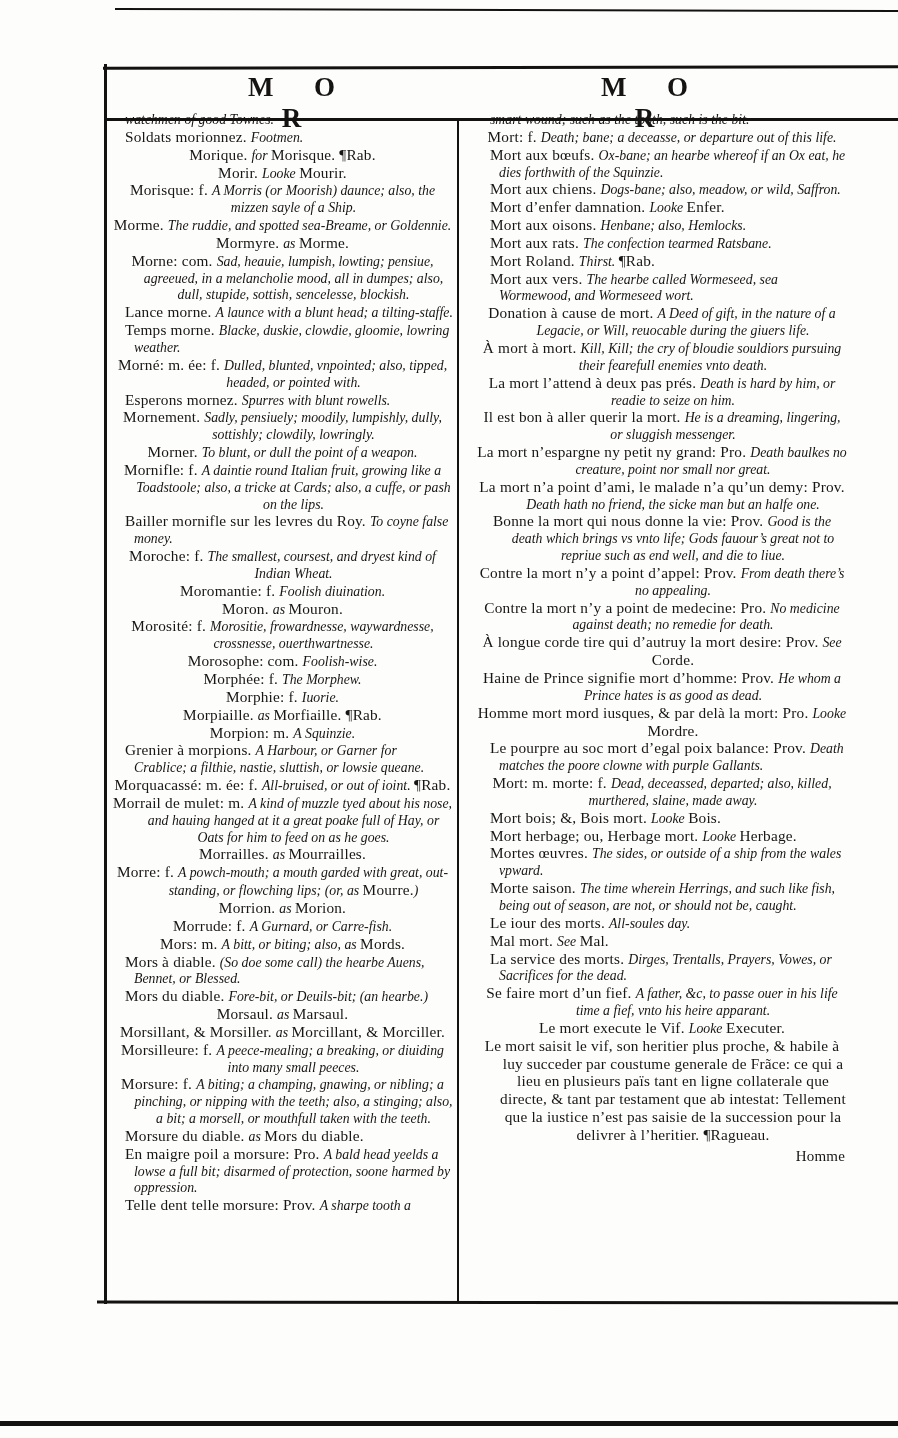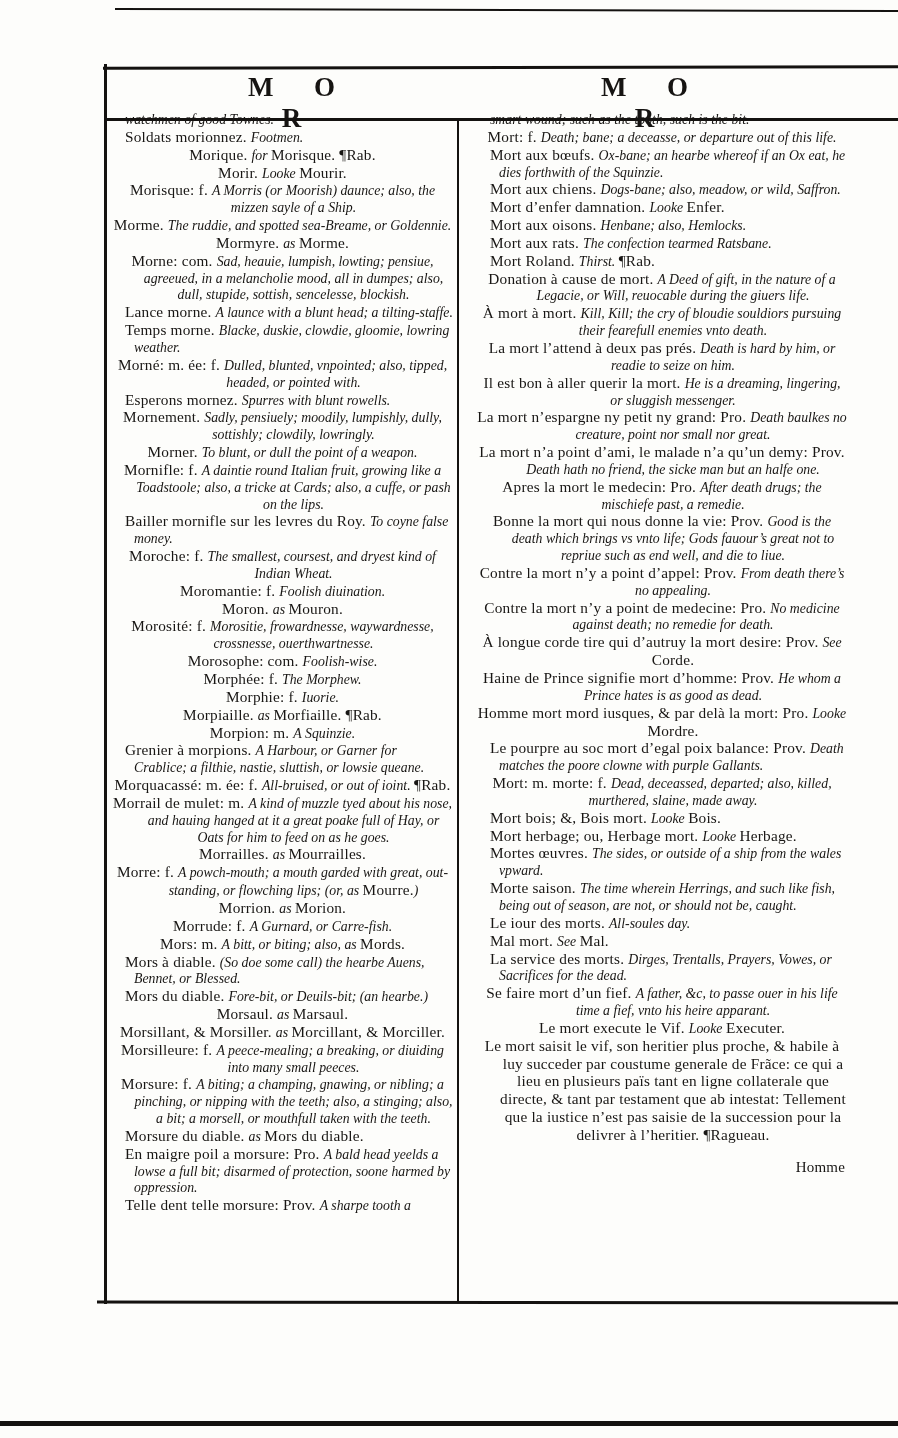--- a/index.html
+++ b/index.html
@@ -32,21 +32,21 @@
     text-align:left;
   }
   .col-left{left:112px;width:341px;}
   .col-right{left:477px;width:370px;}
   .entry{margin:0;}
   .entry.head{padding-left:22px;text-indent:-22px;text-align:center;}
   .entry.sub{padding-left:22px;text-indent:-9px;}
   .hw{font-size:15.3px;letter-spacing:.2px;}
   .it{font-style:italic;font-size:13.8px;}
   .catchword{
-    text-align:right;font-size:15px;padding-right:2px;margin-top:14px;
+    text-align:right;font-size:15px;padding-right:2px;margin-top:3px;
   }
 </style>
 </head>
 <body>
 
 <div class="page">
 
   <div class="rule scan-top-edge"></div>
   <div class="rule frame-top"></div>
   <div class="rule frame-left"></div>
@@ -104,27 +104,27 @@
 
   <div class="col col-right" id="col-right">
   <div class="entry sub"><span class="it">smart wound; such as the tooth, such is the bit.</span></div>
       <div class="entry head"><span class="hw">Mort: f. </span><span class="it">Death; bane; a deceasse, or departure out of this life.</span></div>
       <div class="entry sub"><span class="hw">Mort aux bœufs. </span><span class="it">Ox-bane; an hearbe whereof if an Ox eat, he dies forthwith of the Squinzie.</span></div>
       <div class="entry sub"><span class="hw">Mort aux chiens. </span><span class="it">Dogs-bane; also, meadow, or wild, Saffron.</span></div>
       <div class="entry sub"><span class="hw">Mort d’enfer damnation. </span><span class="it">Looke </span><span class="hw">Enfer.</span></div>
       <div class="entry sub"><span class="hw">Mort aux oisons. </span><span class="it">Henbane; also, Hemlocks.</span></div>
       <div class="entry sub"><span class="hw">Mort aux rats. </span><span class="it">The confection tearmed Ratsbane.</span></div>
       <div class="entry sub"><span class="hw">Mort Roland. </span><span class="it">Thirst. </span><span class="hw">¶Rab.</span></div>
+      <div class="entry sub"><span class="hw">Mort aux vers. </span><span class="it">The hearbe called Wormeseed, sea Wormewood, and Wormeseed wort.</span></div>
       <div class="entry head"><span class="hw">Donation à cause de mort. </span><span class="it">A Deed of gift, in the nature of a Legacie, or Will, reuocable during the giuers life.</span></div>
       <div class="entry head"><span class="hw">À mort à mort. </span><span class="it">Kill, Kill; the cry of bloudie souldiors pursuing their fearefull enemies vnto death.</span></div>
       <div class="entry head"><span class="hw">La mort l’attend à deux pas prés. </span><span class="it">Death is hard by him, or readie to seize on him.</span></div>
       <div class="entry head"><span class="hw">Il est bon à aller querir la mort. </span><span class="it">He is a dreaming, lingering, or sluggish messenger.</span></div>
       <div class="entry head"><span class="hw">La mort n’espargne ny petit ny grand: Pro. </span><span class="it">Death baulkes no creature, point nor small nor great.</span></div>
       <div class="entry head"><span class="hw">La mort n’a point d’ami, le malade n’a qu’un demy: Prov. </span><span class="it">Death hath no friend, the sicke man but an halfe one.</span></div>
-      <div class="entry head"><span class="hw">Apres la mort le medecin: Pro. </span><span class="it">After death drugs; the mischiefe past, a remedie.</span></div>
       <div class="entry head"><span class="hw">Bonne la mort qui nous donne la vie: Prov. </span><span class="it">Good is the death which brings vs vnto life; Gods fauour’s great not to repriue such as end well, and die to liue.</span></div>
       <div class="entry head"><span class="hw">Contre la mort n’y a point d’appel: Prov. </span><span class="it">From death there’s no appealing.</span></div>
       <div class="entry head"><span class="hw">Contre la mort n’y a point de medecine: Pro. </span><span class="it">No medicine against death; no remedie for death.</span></div>
       <div class="entry head"><span class="hw">À longue corde tire qui d’autruy la mort desire: Prov. </span><span class="it">See </span><span class="hw">Corde.</span></div>
       <div class="entry head"><span class="hw">Haine de Prince signifie mort d’homme: Prov. </span><span class="it">He whom a Prince hates is as good as dead.</span></div>
       <div class="entry head"><span class="hw">Homme mort mord iusques, &amp; par delà la mort: Pro. </span><span class="it">Looke </span><span class="hw">Mordre.</span></div>
       <div class="entry sub"><span class="hw">Le pourpre au soc mort d’egal poix balance: Prov. </span><span class="it">Death matches the poore clowne with purple Gallants.</span></div>
       <div class="entry head"><span class="hw">Mort: m. morte: f. </span><span class="it">Dead, deceassed, departed; also, killed, murthered, slaine, made away.</span></div>
       <div class="entry sub"><span class="hw">Mort bois; &amp;, Bois mort. </span><span class="it">Looke </span><span class="hw">Bois.</span></div>
       <div class="entry sub"><span class="hw">Mort herbage; ou, Herbage mort. </span><span class="it">Looke </span><span class="hw">Herbage.</span></div>

